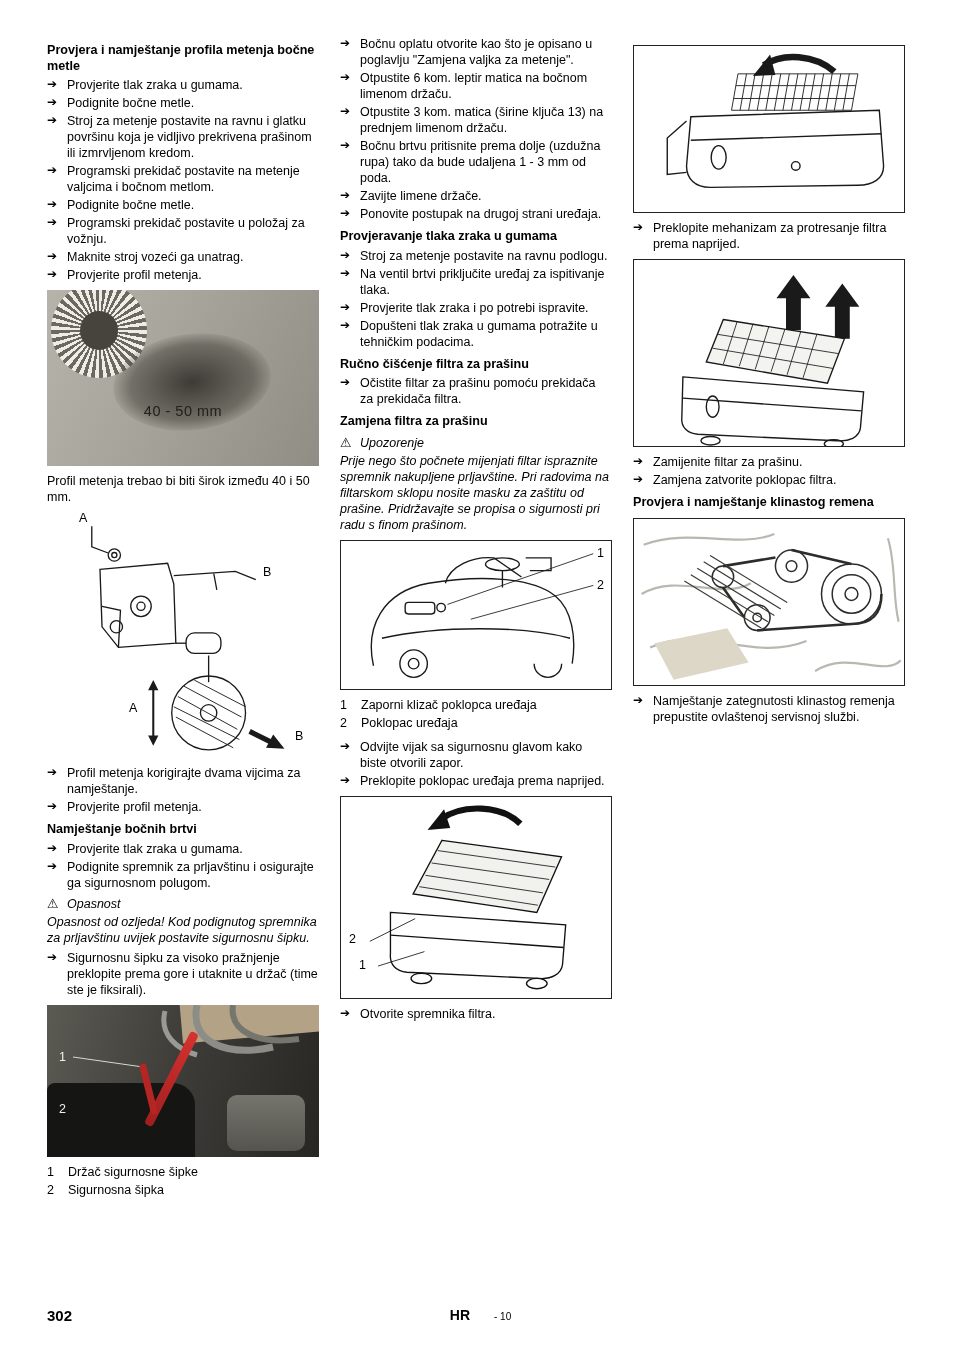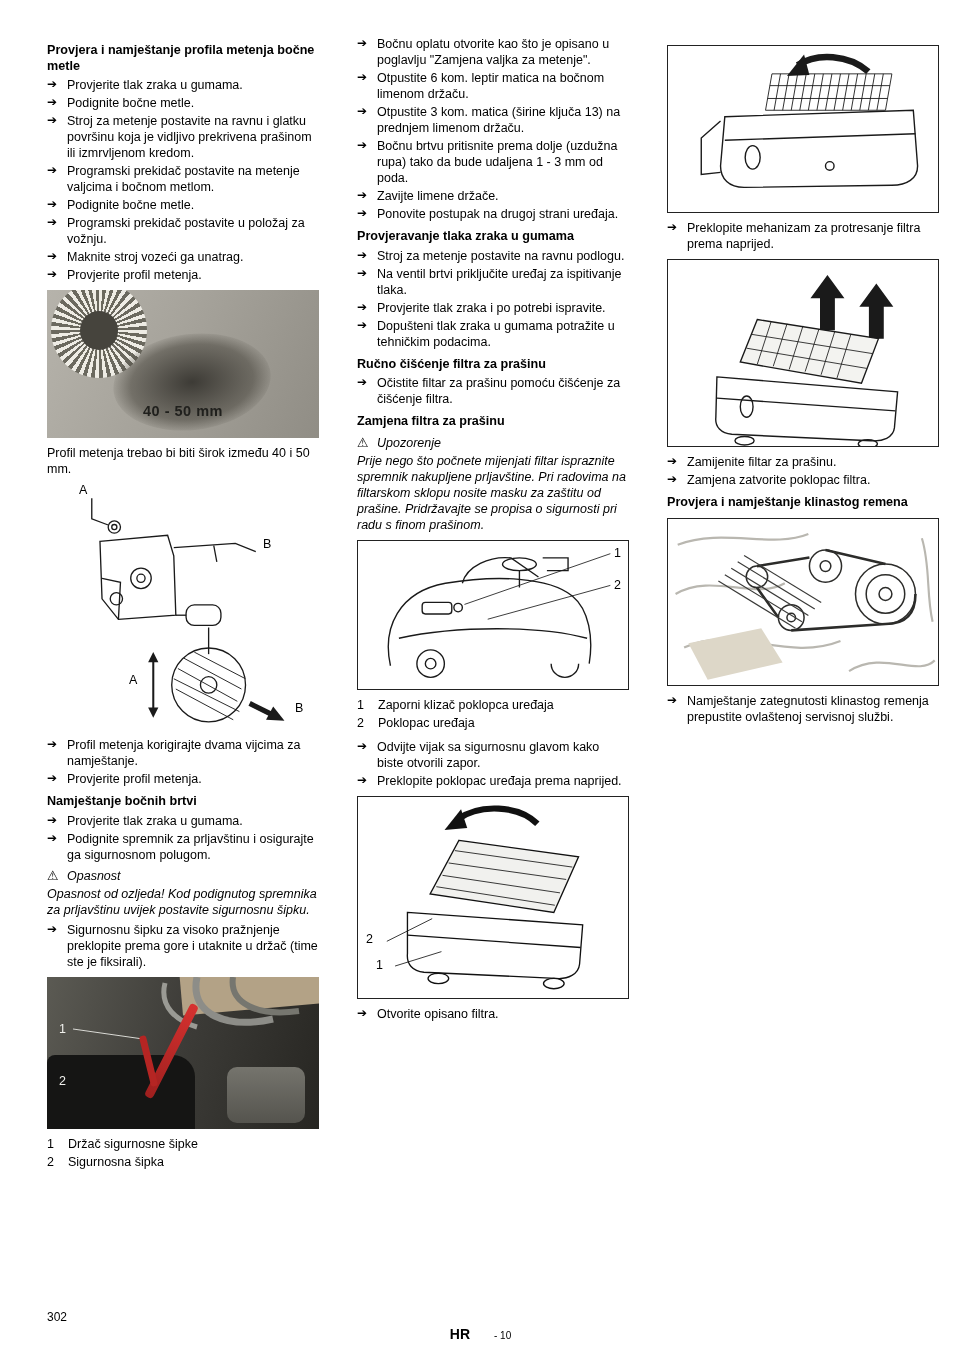--- a/index.html
+++ b/index.html
@@ -1,54 +1,54 @@
 <!DOCTYPE html>
 <html><head>
 <meta charset="utf-8">
 <style>
   * { margin:0; padding:0; box-sizing:border-box; }
   html,body { width:954px; height:1350px; }
   body { background:#ffffff; font-family:"Liberation Sans","DejaVu Sans",sans-serif; color:#000; position:relative; overflow:hidden; }
   .sheet { position:absolute; inset:0; padding:36px 40px 0 47px; }
-  .cols { display:flex; gap:38px; }
+  .cols { display:flex; gap:21px; }
   .col { width:272px; flex:0 0 272px; font-size:12.5px; line-height:1.28; }
   .h  { font-size:12.6px; font-weight:bold; margin:7px 0 3px; line-height:1.25; }
   .s  { display:flex; gap:7px; margin:0 0 2px; }
   .a  { flex:0 0 13px; font-size:12px; }
   .t  { flex:1; }
   .p  { margin:4px 0 2px; }
   .pi { font-style:italic; margin:1px 0 4px; }
   .warn { display:flex; gap:7px; align-items:baseline; margin:5px 0 1px; }
   .wicon { flex:0 0 13px; font-size:13px; }
   .wtitle { font-weight:normal; font-style:italic; }
   .fig { position:relative; margin:7px 0; width:272px; overflow:hidden; background:#fff; }
   .fig.framed { border:1px solid #222; }
   .fig svg { display:block; width:100%; height:100%; }
   .co { position:absolute; font-size:12.5px; color:#000; line-height:1; }
   .co.w { color:#f0f0ec; }
   .leg { display:flex; gap:12px; margin:0 0 2px; }
   .ln  { flex:0 0 9px; }
-  .photo1 { height:148px; background:linear-gradient(115deg,#b6b3ab,#a6a39b 45%,#908d85);font-weight:bold; }
+  .photo1 { height:176px; background:linear-gradient(115deg,#b6b3ab,#a6a39b 45%,#908d85); }
   .brush { position:absolute; left:4px; top:-8px; width:96px; height:96px; border-radius:50%;
            background:repeating-conic-gradient(#eeece5 0deg 5deg,#6b695f 5deg 10deg); }
   .brush::after { content:""; position:absolute; left:30%; top:30%; width:40%; height:40%; border-radius:50%; background:#46443d; }
   .swirl { position:absolute; left:66px; top:44px; width:158px; height:96px; border-radius:50%; transform:rotate(-7deg);
            background:radial-gradient(ellipse at center, rgba(47,45,40,.88) 0%, rgba(71,68,60,.55) 55%, rgba(0,0,0,0) 74%); }
   .plabel { position:absolute; left:50%; top:112px; transform:translateX(-50%); font-size:14.5px; color:#20201d; letter-spacing:.5px; }
   .photo2 { height:152px; background:linear-gradient(105deg,#5b5a53,#3c3b37 50%,#272622); }
   .p2plank { position:absolute; right:-12px; top:-8px; width:150px; height:40px; background:#b3a286; transform:rotate(-5deg); }
   .p2box  { position:absolute; left:0; bottom:0; width:148px; height:74px; background:#151514; border-radius:8px 22px 0 0; }
   .p2cyl  { position:absolute; right:14px; bottom:6px; width:78px; height:56px; background:linear-gradient(#75746d,#55544e); border-radius:10px; }
   .p2red1 { position:absolute; left:120px; top:22px; width:9px; height:104px; background:linear-gradient(#d63230,#9e1f1e); transform:rotate(27deg); border-radius:4px; }
   .p2red2 { position:absolute; left:98px; top:58px; width:7px; height:52px; background:#b52523; transform:rotate(-14deg); border-radius:3px; }
   .p2svg { position:absolute; inset:0; }
   .footer { position:absolute; left:47px; right:40px; bottom:26px; display:flex; align-items:baseline; }
-  .fpage { font-size:12px; font-weight:normal; }
+  .fpage { font-size:15px; font-weight:bold; }
   .fcenter { position:absolute; left:50%; transform:translateX(-50%); display:flex; gap:24px; align-items:baseline; }
-  .flang { font-size:14px; font-weight:bold;margin-top:16px; }
+  .flang { font-size:14px; font-weight:bold; }
   .fsub { font-size:10px; }
 </style>
 </head>
 <body>
 
 <div class="sheet">
   <div class="cols">
 
     <div class="col">
       <h3 class="h">Provjera i namještanje profila metenja bočne metle</h3>
@@ -229,21 +229,21 @@
           <span class="t">Provjerite tlak zraka i po potrebi ispravite.</span>
         </div>
       <div class="s">
           <span class="a">➔</span>
           <span class="t">Dopušteni tlak zraka u gumama potražite u tehničkim podacima.</span>
         </div>
 
       <h3 class="h">Ručno čišćenje filtra za prašinu</h3>
       <div class="s">
           <span class="a">➔</span>
-          <span class="t">Očistite filtar za prašinu pomoću čišćenje za čišćenje filtra.</span>
+          <span class="t">Očistite filtar za prašinu pomoću prekidača za prekidača filtra.</span>
         </div>
 
       <h3 class="h">Zamjena filtra za prašinu</h3>
       <div class="warn">
         <span class="wicon">⚠</span>
         <span class="wtitle">Upozorenje</span>
       </div>
       <p class="pi">Prije nego što počnete mijenjati filtar ispraznite spremnik nakupljene prljavštine. Pri radovima na filtarskom sklopu nosite masku za zaštitu od prašine. Pridržavajte se propisa o sigurnosti pri radu s finom prašinom.</p>
 
       <div class="fig framed" style="height:150px">
@@ -309,21 +309,21 @@
               <path d="M30,164 L75,150"></path>
             </g>
           </g>
         </svg>
         <span class="co" style="left:8px;top:136px">2</span>
         <span class="co" style="left:18px;top:162px">1</span>
       </div>
 
       <div class="s">
           <span class="a">➔</span>
-          <span class="t">Otvorite opisano filtra.</span>
+          <span class="t">Otvorite spremnika filtra.</span>
         </div>
     </div>
 
     <div class="col">
 
       <div class="fig framed" style="margin-top:9px;height:168px">
         <svg viewBox="0 0 250 155">
           <g stroke="#1a1a1a" fill="none" stroke-width="1.3">
             <path d="M186,24 C168,8 138,6 120,18" stroke-width="6"></path>
             <polygon points="110,28 126,8 131,27" fill="#1a1a1a" stroke="none"></polygon>

